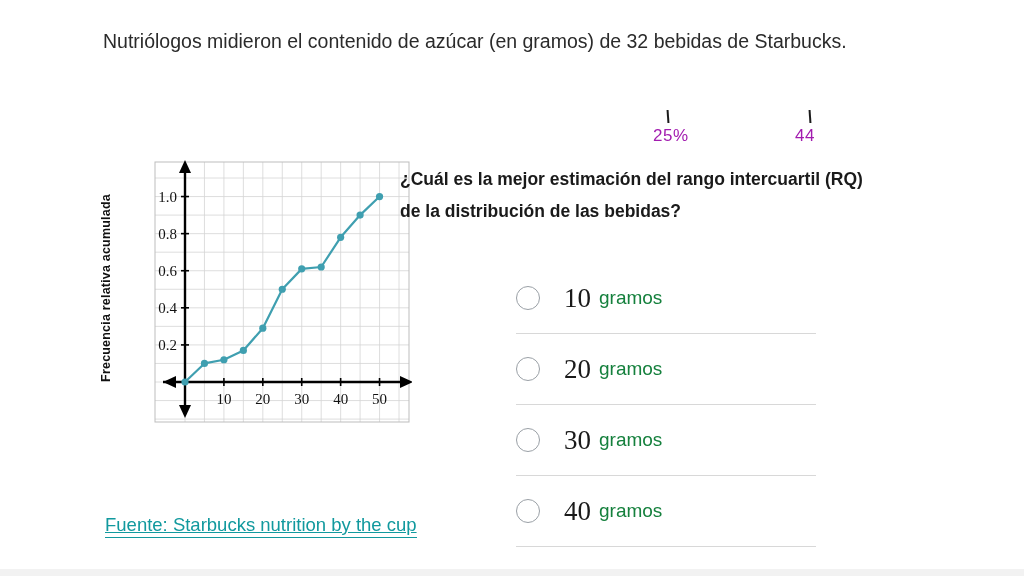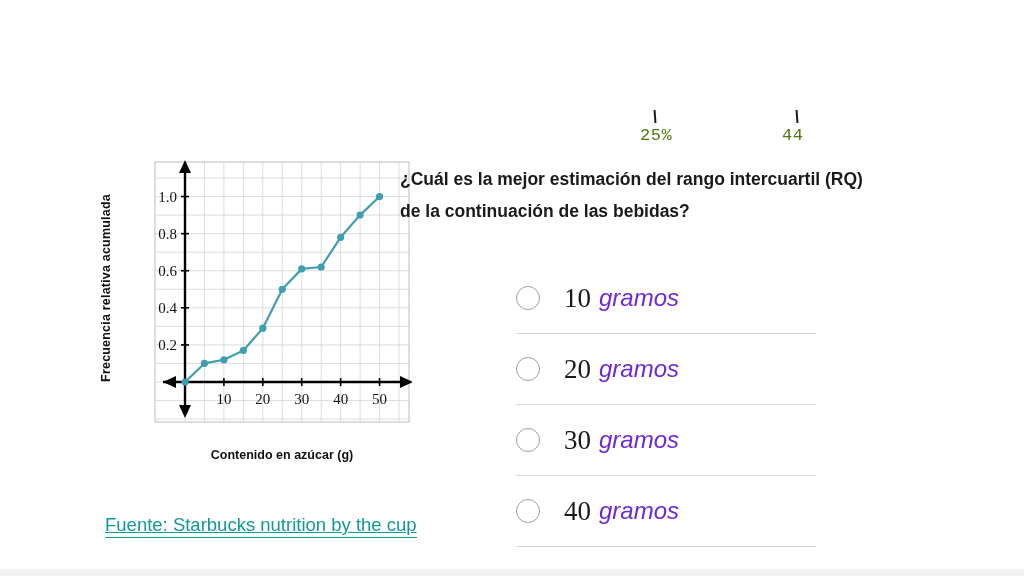--- a/index.html
+++ b/index.html
@@ -37,24 +37,25 @@
     color: #2b2b2b;
     line-height: 30px;
   }
   .underlined {
     border-bottom: 2px solid #6b5bd2;
     padding-bottom: 1px;
   }
   
   .hand {
     position: absolute;
-    color: #4d7c0f;
-    font-family: Liberation Mono, monospace;
+    color: #a21caf;
+    font-family: Liberation Sans, sans-serif;
     font-size: 17px;
     letter-spacing: 0.5px;
+    margin-left: 13px;
   }
   .hand .tick {
     display: block;
     width: 2px;
     height: 13px;
     background: #1a1a1a;
     margin-left: 14px;
     margin-bottom: 3px;
     transform: rotate(-4deg);
   }
@@ -135,23 +136,22 @@
     background: #fff;
   }
   .choice-num {
     font-family: "Liberation Serif", serif;
     font-size: 27px;
     color: #1a1a1a;
     margin-right: 8px;
     line-height: 1;
   }
   .choice-unit {
-    font-size: 24px;
-    color: #6d28d9;
-    font-style: italic;
+    font-size: 19px;
+    color: #15803d;
   }
   
   .source {
     position: absolute;
     left: 105px;
     top: 514px;
     font-size: 18.5px;
     color: #11999e;
     border-bottom: 1.5px solid #11999e;
     padding-bottom: 1px;
@@ -167,20 +167,21 @@
   }
   text.tick-label {
     font-family: "Liberation Serif", serif;
   }
 </style>
 </head>
 <body>
 
 <div class="page">
 
+  <div class="intro">Nutriólogos midieron el contenido de azúcar (en gramos) de 32 bebidas de Starbucks.</div>
 
   <div class="hand" id="ann-25">
     <span class="tick"></span>
     <span>25%</span>
   </div>
   <div class="hand" id="ann-75">
     <span class="tick"></span>
     <span>44</span>
   </div>
 
@@ -248,26 +249,25 @@
           <circle cx="96.36363636363636" cy="190.47272727272727" r="3.6" fill="#3f9fb0"></circle>
           <circle cx="115.81818181818183" cy="168.21818181818182" r="3.6" fill="#3f9fb0"></circle>
           <circle cx="135.27272727272725" cy="129.27272727272728" r="3.6" fill="#3f9fb0"></circle>
           <circle cx="154.72727272727272" cy="108.87272727272729" r="3.6" fill="#3f9fb0"></circle>
           <circle cx="174.1818181818182" cy="107.01818181818183" r="3.6" fill="#3f9fb0"></circle>
           <circle cx="193.63636363636365" cy="77.34545454545454" r="3.6" fill="#3f9fb0"></circle>
           <circle cx="213.0909090909091" cy="55.09090909090909" r="3.6" fill="#3f9fb0"></circle>
           <circle cx="232.54545454545453" cy="36.54545454545456" r="3.6" fill="#3f9fb0"></circle>
         </g>
     </svg>
-    <div class="x-axis-title">Contenido en azúcar (g)</div>
   </div>
 
   <div class="question">
     <div>¿Cuál es la mejor estimación del rango intercuartil (RQ)</div>
-    <div>de la continuación de las bebidas?</div>
+    <div>de la distribución de las bebidas?</div>
   </div>
 
   <div class="choices">
     <div class="choice">
       <span class="radio"></span>
       <span class="choice-num">10</span>
       <span class="choice-unit">gramos</span>
     </div>
     <div class="choice">
       <span class="radio"></span>

